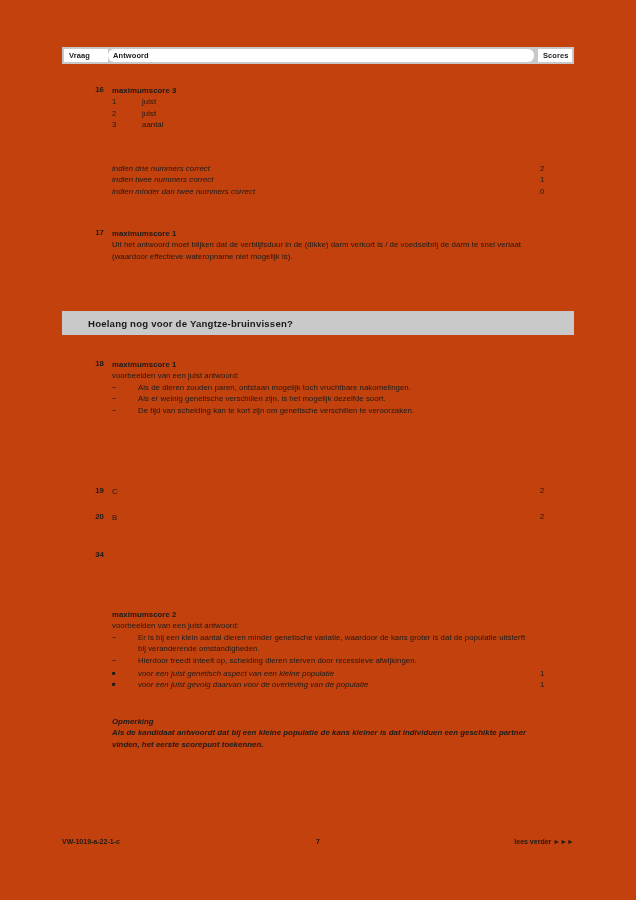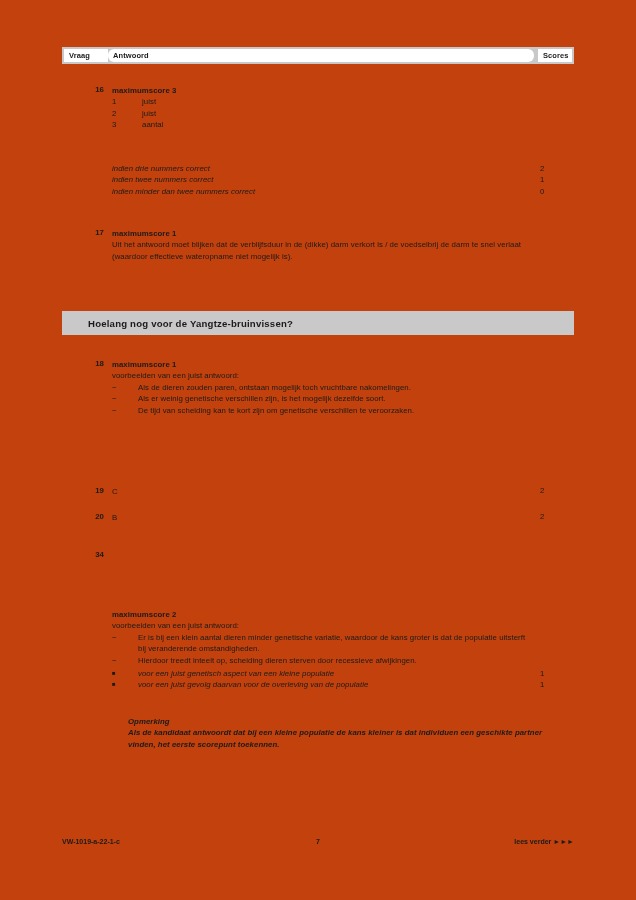--- a/index.html
+++ b/index.html
@@ -323,21 +323,21 @@
         <span class="pt">1</span>
       </li>
       <li>
         <span class="sq">■</span>
         <span class="txt ital">voor een juist gevolg daarvan voor de overleving van de populatie</span>
         <span class="pt">1</span>
       </li>
     </ul>
   </div>
 
-  <div class="qbody" style="top:716px;margin-left:16px;">
+  <div class="qbody" style="top:716px;">
     <span class="introline ital bold">Opmerking</span>
     <span class="introline ital bold">Als de kandidaat antwoordt dat bij een kleine populatie de kans kleiner is dat individuen een geschikte partner vinden, het eerste scorepunt toekennen.</span>
   </div>
 
   <div class="footer">
     <span class="left">VW-1019-a-22-1-c</span>
     <span class="center">7</span>
     <span class="right">lees verder ►►►</span>
   </div>
 

